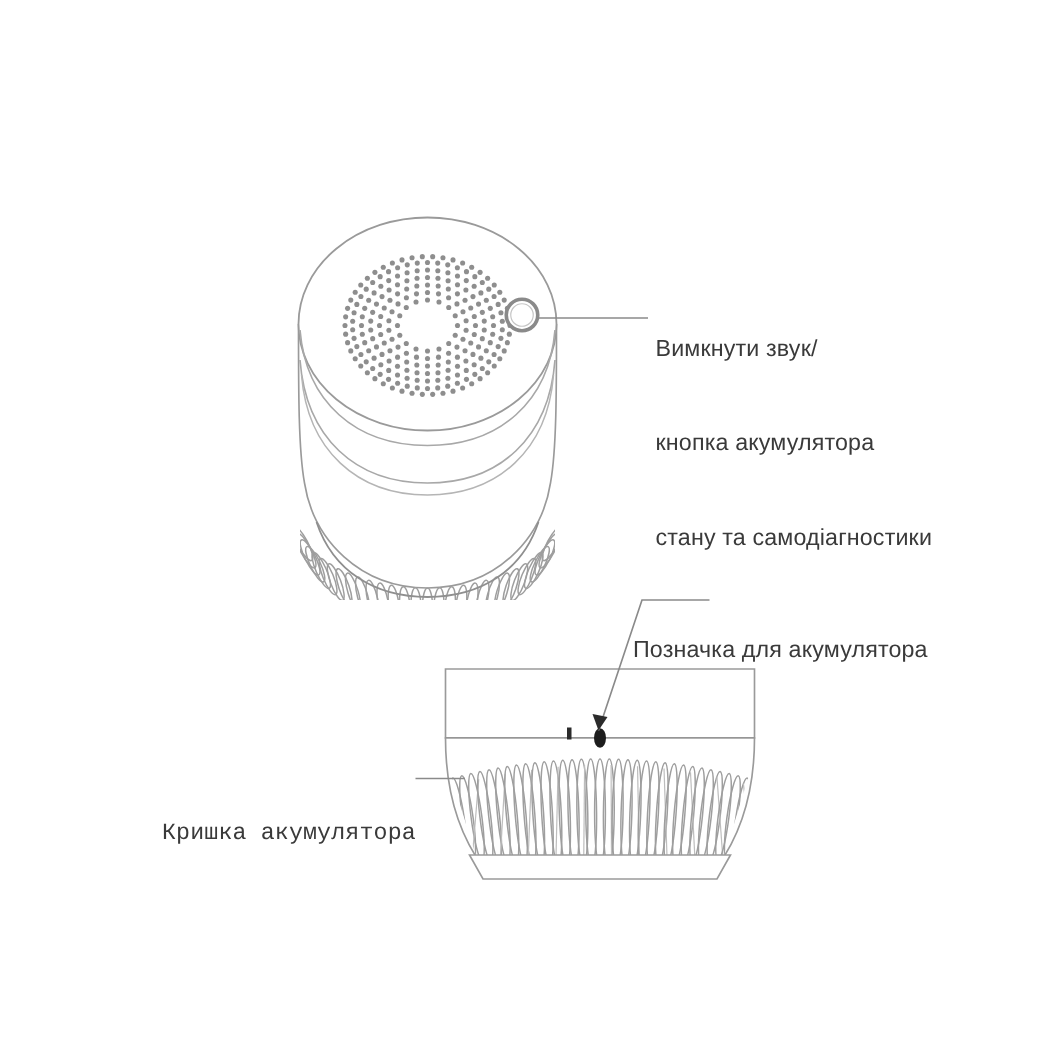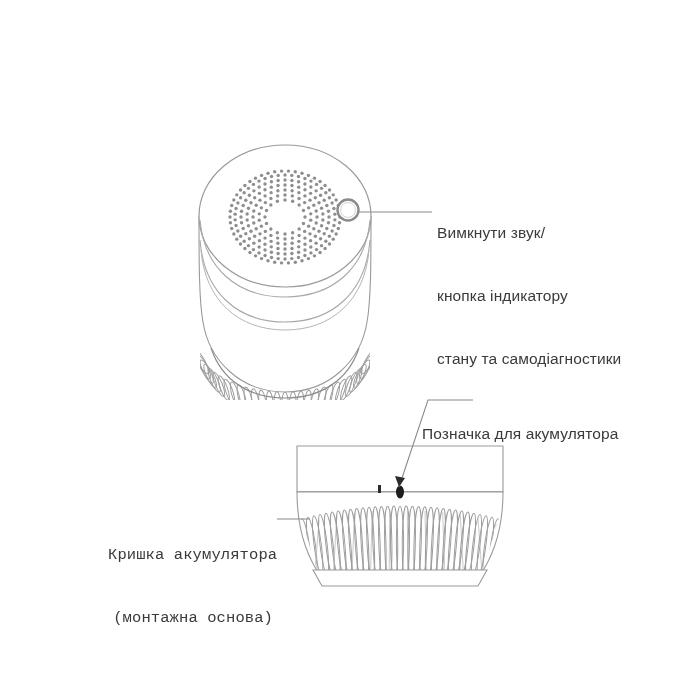--- a/index.html
+++ b/index.html
@@ -447,26 +447,25 @@
 
       <path d="M 473 400 L 428 400 L 399 487" fill="none" stroke="#8a8a8a" stroke-width="1.1"></path>
       <path d="M 399 487 L 395 476 L 405 478 Z" fill="#2b2b2b"></path>
 
       <line x1="277" y1="519" x2="310" y2="519" stroke="#8a8a8a" stroke-width="1.1"></line>
     </g>
   </svg>
 
   <div class="callout" id="callout-button">
     <span class="callout-line">Вимкнути звук/</span>
-    <span class="callout-line">кнопка індикатору</span>
+    <span class="callout-line">кнопка акумулятора</span>
     <span class="callout-line">стану та самодіагностики</span>
   </div>
 
   <div class="callout" id="callout-align">
     <span class="callout-line">Позначка для акумулятора</span>
   </div>
 
   <div class="callout" id="callout-battery">
     <span class="callout-line">Кришка акумулятора</span>
-    <span class="callout-line">(монтажна основа)</span>
   </div>
 
 </div>
 
 </body></html>

